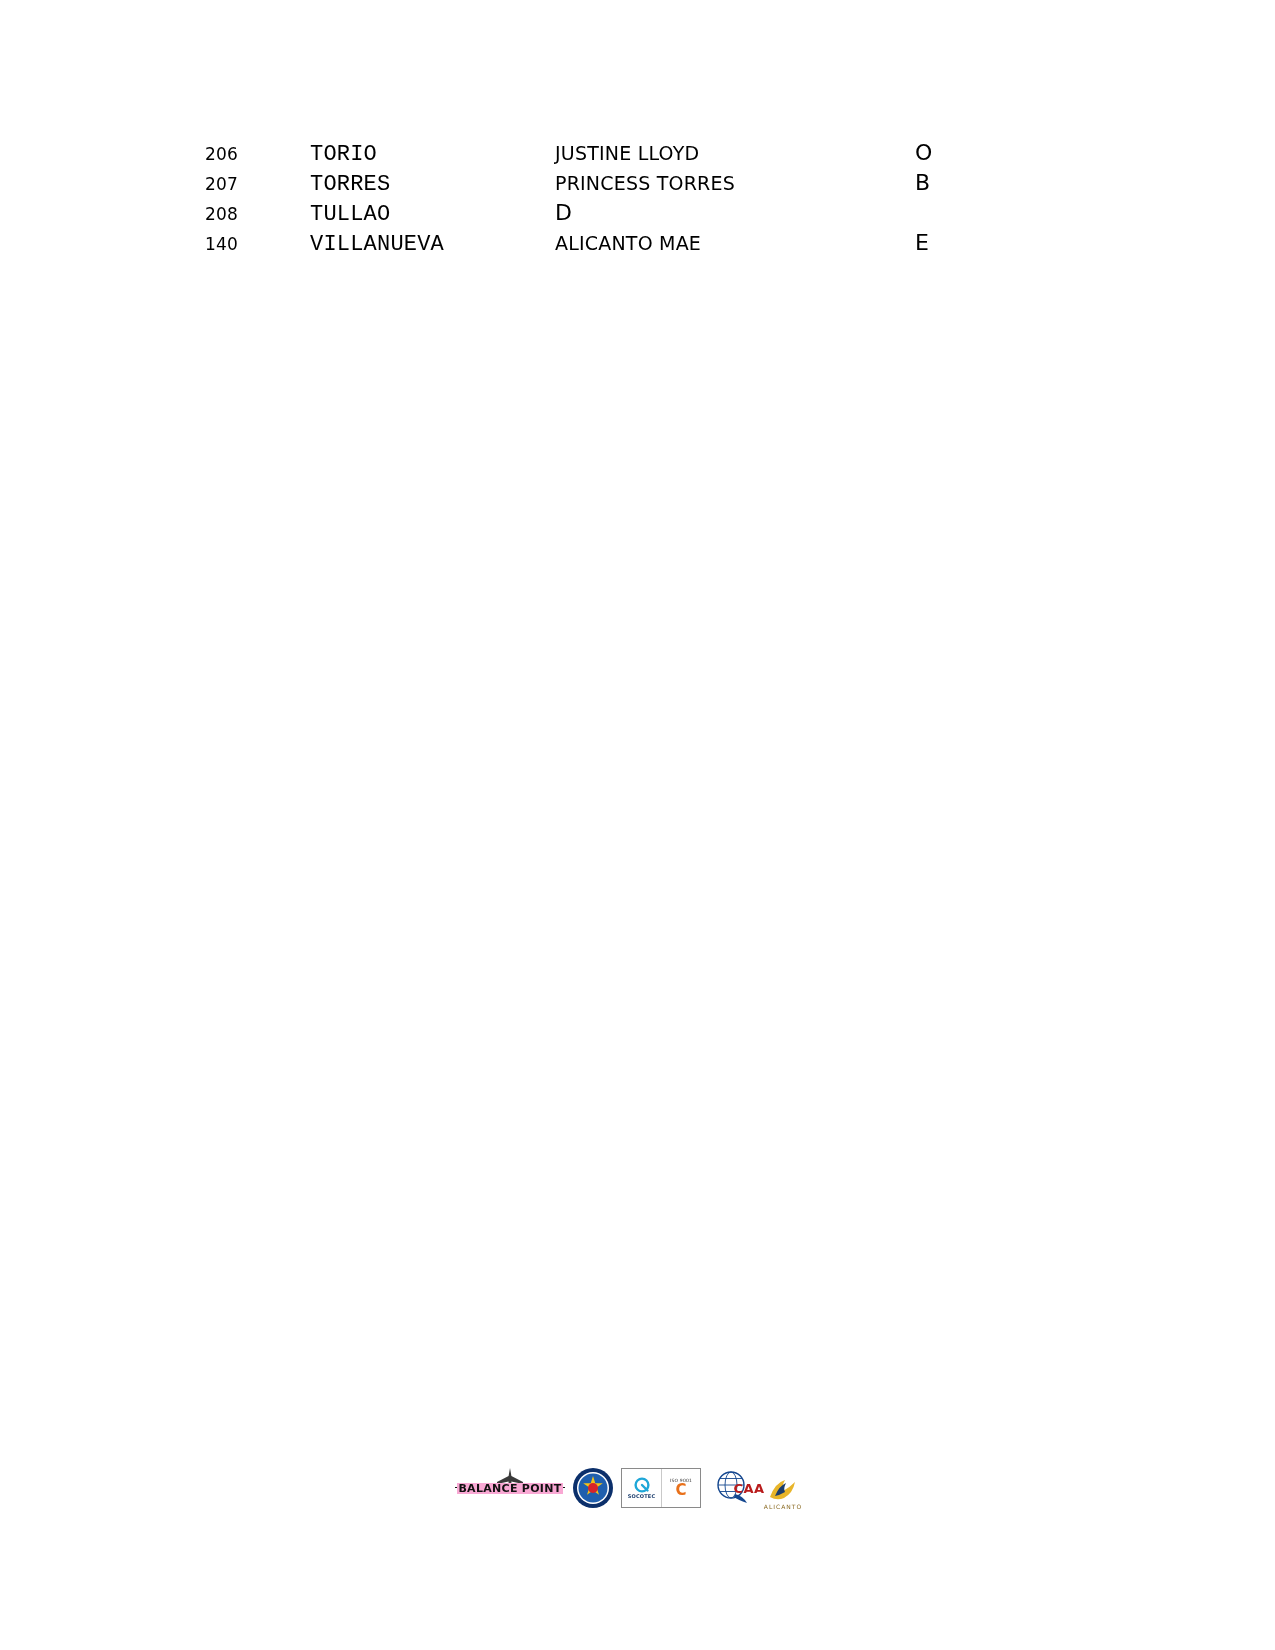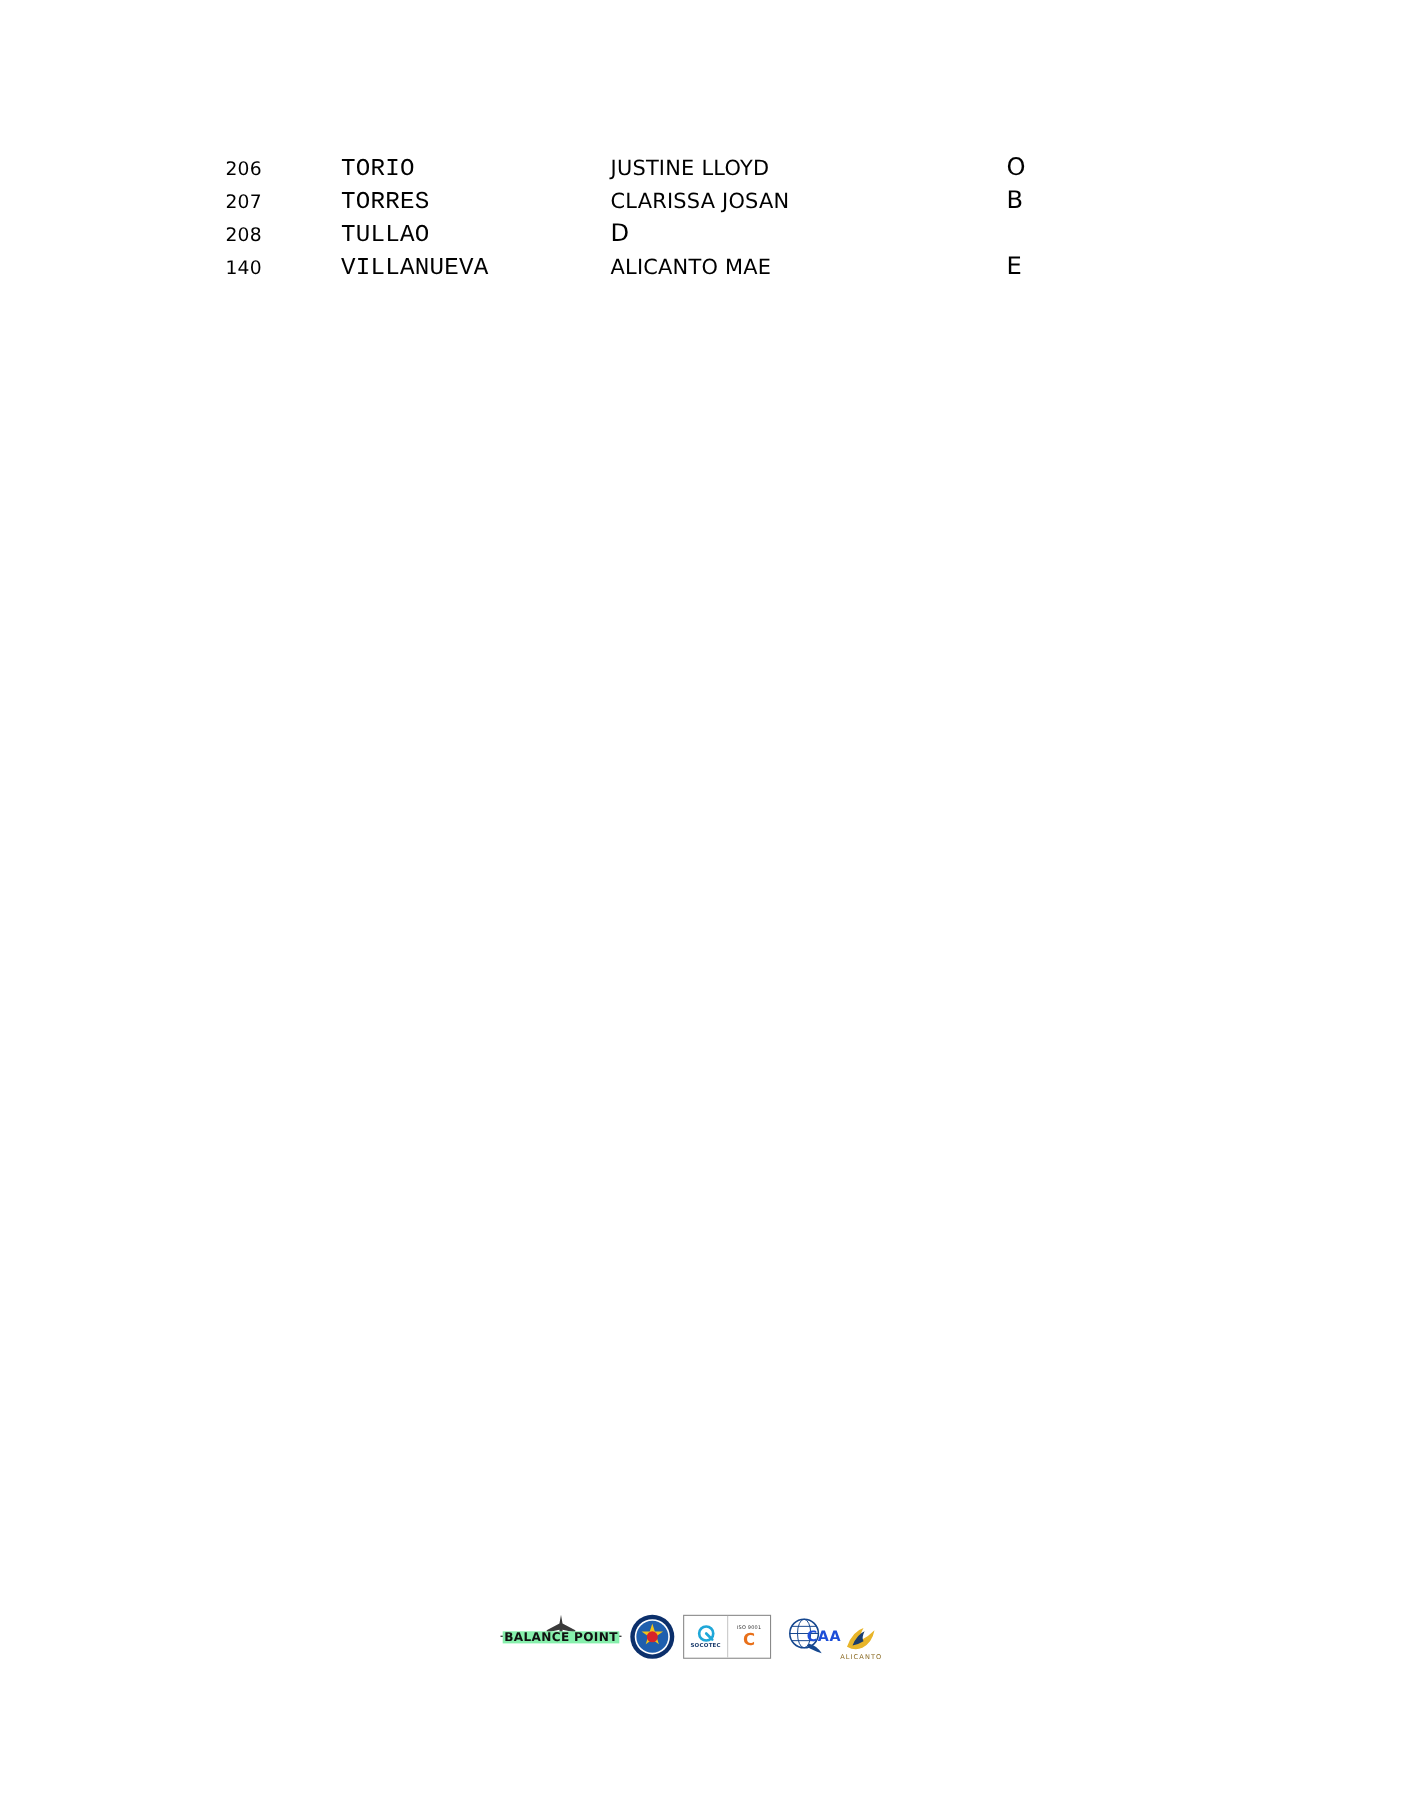--- a/index.html
+++ b/index.html
@@ -91,21 +91,21 @@
   }
   .bp-wordmark {
     font-family: "DejaVu Sans", sans-serif;
     font-weight: bold;
     font-size: 11px;
     letter-spacing: 0.3px;
     color: #111;
     line-height: 1;
     position: relative;
     z-index: 2;
-    background: #86efac;
+    background: #f9a8d4;
     padding: 0 1px;
   }
   .bp-plane {
     position: absolute;
     left: 50%;
     top: 2px;
     transform: translateX(-50%);
     width: 54px;
     height: 26px;
     z-index: 1;
@@ -176,21 +176,21 @@
   .logo-caa {
     width: 46px;
     height: 42px;
     flex-direction: column;
     justify-content: center;
   }
   .caa-text {
     font-family: "DejaVu Sans", sans-serif;
     font-weight: bold;
     font-size: 13px;
-    color: #1d4ed8;
+    color: #b91c1c;
     letter-spacing: 0.5px;
     line-height: 1;
     position: relative;
     z-index: 2;
     margin-left: 36px;
   }
 
   
   .logo-alicanto {
     width: 44px;
@@ -216,21 +216,21 @@
     <div class="roster-row">
       <span class="col-no">206</span>
       <span class="col-last">TORIO</span>
       <span class="col-first">JUSTINE LLOYD</span>
       <span class="col-mi">O</span>
     </div>
 
     <div class="roster-row">
       <span class="col-no">207</span>
       <span class="col-last">TORRES</span>
-      <span class="col-first">CLARISSA JOSAN</span>
+      <span class="col-first">PRINCESS TORRES</span>
       <span class="col-mi">B</span>
     </div>
 
     <div class="roster-row">
       <span class="col-no">208</span>
       <span class="col-last">TULLAO</span>
       <span class="col-mi">D</span>
     </div>
 
 

